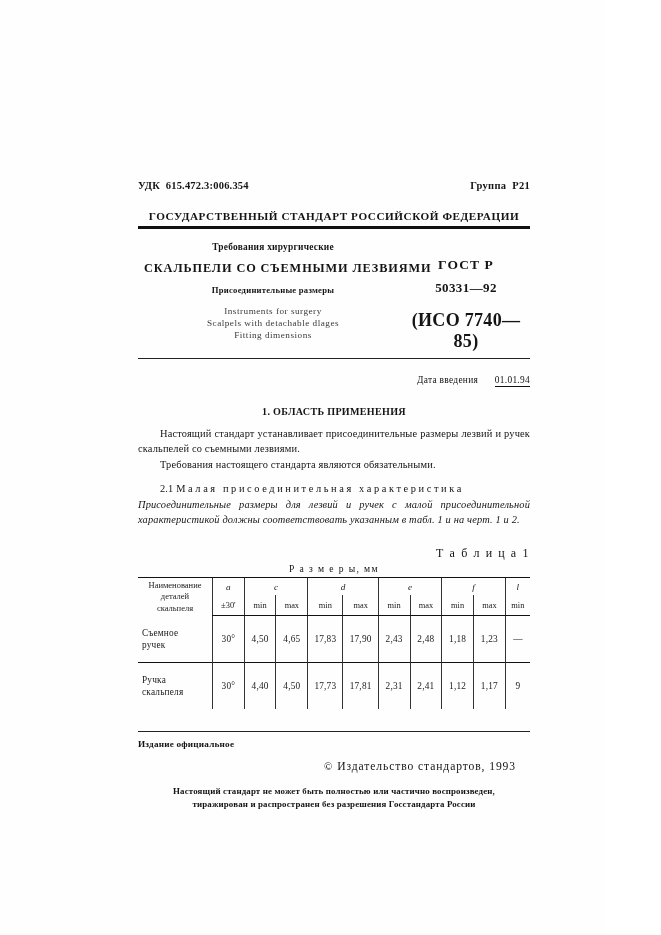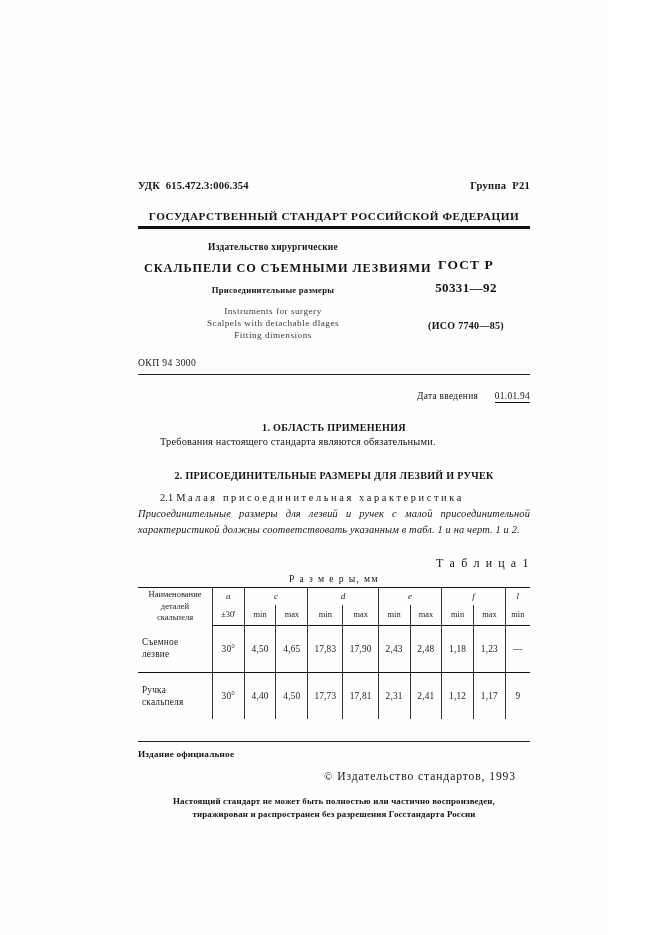--- a/index.html
+++ b/index.html
@@ -105,23 +105,23 @@
     font-size: 13.5px;
     letter-spacing: 1.1px;
   }
   .gost-num {
     margin-top: 7px;
     font-weight: bold;
     font-size: 13px;
     letter-spacing: 0.4px;
   }
   .iso-num {
-    margin-top: 24px;
-    font-weight: bold;
-    font-size: 10px;
+    margin-top: 14px;
+    font-weight: bold;
+    font-size: 18px;
     letter-spacing: 0.3px;
   }
 
   
   .okp {
     margin-top: 16px;
     font-size: 9.6px;
     letter-spacing: 0.4px;
   }
   .rule-thin {
@@ -271,48 +271,47 @@
     <div class="code-line">
       <span class="udk">УДК  615.472.3:006.354</span>
       <span class="group-code">Группа  Р21</span>
     </div>
 
     <div class="banner">ГОСУДАРСТВЕННЫЙ СТАНДАРТ РОССИЙСКОЙ ФЕДЕРАЦИИ</div>
     <div class="rule-thick"></div>
 
     <div class="title-block">
       <div class="title-left">
-        <div class="t-sub1">Издательство хирургические</div>
+        <div class="t-sub1">Требования хирургические</div>
         <div class="t-main">СКАЛЬПЕЛИ СО СЪЕМНЫМИ ЛЕЗВИЯМИ</div>
         <div class="t-sub2">Присоединительные размеры</div>
         <div class="t-eng">
           <div>Instruments  for  surgery</div>
           <div>Scalpels  with  detachable  dlages</div>
           <div>Fitting  dimensions</div>
         </div>
       </div>
       <div class="title-right">
         <div class="gost-name">ГОСТ Р</div>
         <div class="gost-num">50331—92</div>
         <div class="iso-num">(ИСО 7740—85)</div>
       </div>
     </div>
 
-    <div class="okp">ОКП 94 3000</div>
     <div class="rule-thin"></div>
 
     <div class="date-row">
       <span class="date-label">Дата введения</span>
       <span class="date-value">01.01.94</span>
     </div>
 
     <div class="sec-head">1. ОБЛАСТЬ ПРИМЕНЕНИЯ</div>
+    <div class="para">Настоящий стандарт устанавливает присоединительные размеры лезвий и ручек скальпелей со съемными лезвиями.</div>
     <div class="para tight">Требования настоящего стандарта являются обязательными.</div>
 
-    <div class="sec-head">2. ПРИСОЕДИНИТЕЛЬНЫЕ РАЗМЕРЫ ДЛЯ ЛЕЗВИЙ И РУЧЕК</div>
     <div class="para">
       <span>2.1</span>
       <span class="spaced">Малая присоединительная характеристика</span>
     </div>
     <div class="para no-indent tight">Присоединительные размеры для лезвий и ручек с малой присоединительной характеристикой должны соответствовать указанным в табл. 1 и на черт. 1 и 2.</div>
 
     <div class="tbl-caption">Т а б л и ц а  1</div>
     <div class="tbl-units">Р а з м е р ы,  мм</div>
 
     <table class="dims">
@@ -355,21 +354,21 @@
           <td class="hdr-mm bleft bbot">max</td>
           <td class="hdr-mm bleft bbot">min</td>
           <td class="hdr-mm bleft bbot">max</td>
           <td class="hdr-mm bleft bbot">min</td>
         </tr>
       </thead>
       <tbody>
         <tr>
           <td class="datacell rowname">
             <div>Съемное</div>
-            <div>лезвие</div>
+            <div>ручек</div>
           </td>
           <td class="datacell bleft">30°</td>
           <td class="datacell bleft">4,50</td>
           <td class="datacell bleft">4,65</td>
           <td class="datacell bleft">17,83</td>
           <td class="datacell bleft">17,90</td>
           <td class="datacell bleft">2,43</td>
           <td class="datacell bleft">2,48</td>
           <td class="datacell bleft">1,18</td>
           <td class="datacell bleft">1,23</td>

